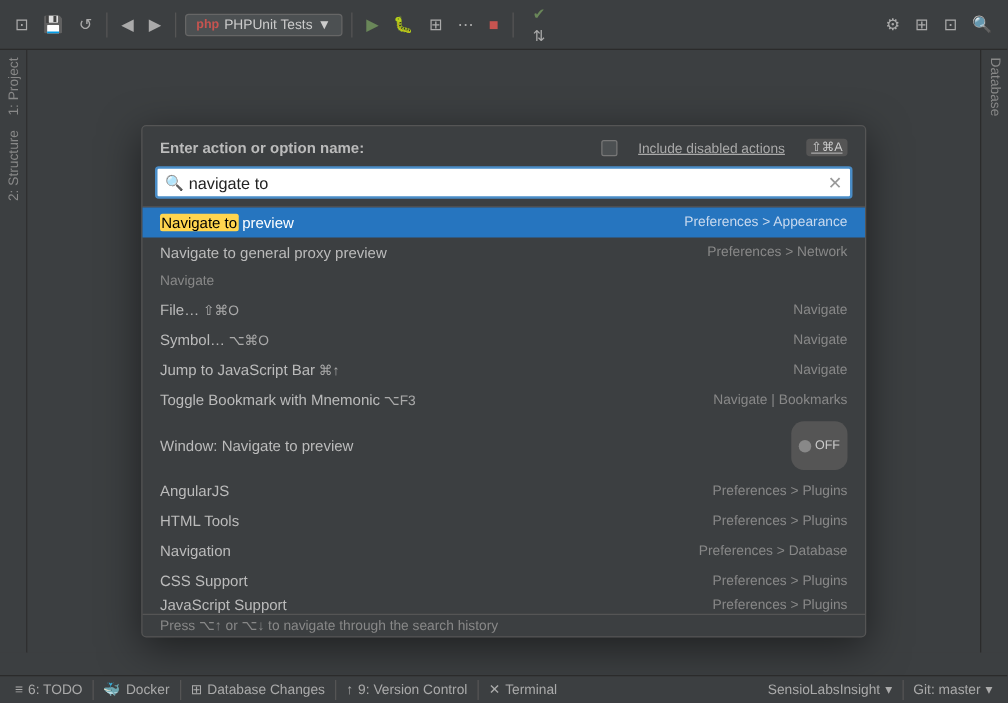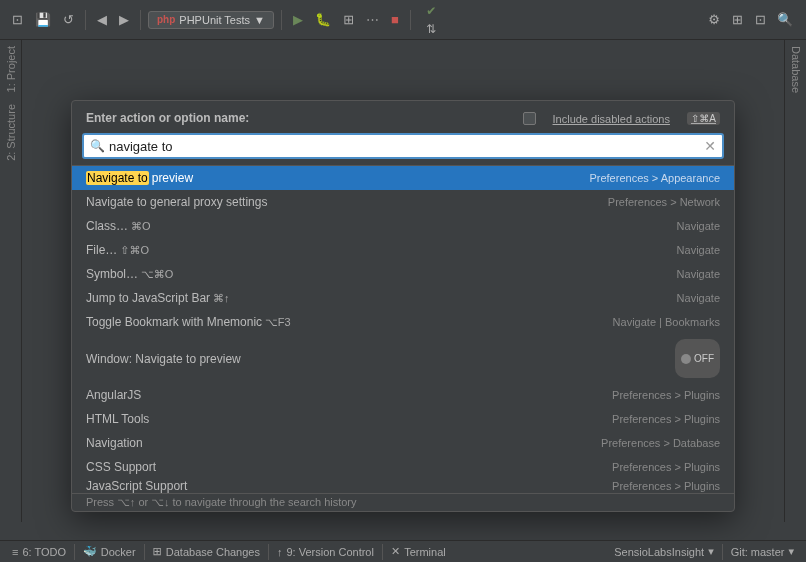--- a/index.html
+++ b/index.html
@@ -127,21 +127,21 @@
       display: flex;
       align-items: flex-start;
       justify-content: center;
       padding-top: 60px;
     }
 
     .dialog {
       background: #3c3f41;
       border: 1px solid #555;
       border-radius: 4px;
-      width: 664px;
+      width: 580px;
       box-shadow: 0 8px 32px rgba(0,0,0,0.5);
     }
 
     .dialog-header {
       padding: 10px 14px 8px;
       display: flex;
       align-items: center;
       gap: 10px;
     }
     .dialog-title {
@@ -388,30 +388,26 @@
         <div class="result-item selected">
           <div class="result-name">
             <span class="highlight">Navigate to</span>
             <span> preview</span>
           </div>
           <div class="result-category">Preferences &gt; Appearance</div>
         </div>
 
         <div class="result-item">
           <div class="result-name">
-            <span>Navigate to general proxy settings</span>
+            <span>Navigate to general proxy preview</span>
           </div>
           <div class="result-category">Preferences &gt; Network</div>
         </div>
 
         <div class="result-item">
-          <div class="result-name">
-            <span>Class… </span>
-            <span class="shortcut-inline">⌘O</span>
-          </div>
           <div class="result-category">Navigate</div>
         </div>
 
         <div class="result-item">
           <div class="result-name">
             <span>File… </span>
             <span class="shortcut-inline">⇧⌘O</span>
           </div>
           <div class="result-category">Navigate</div>
         </div>

